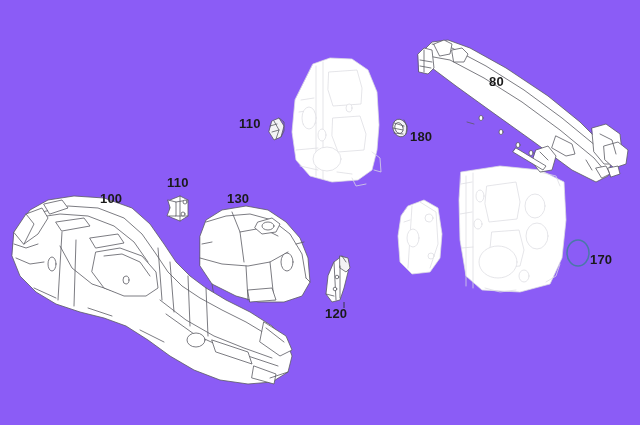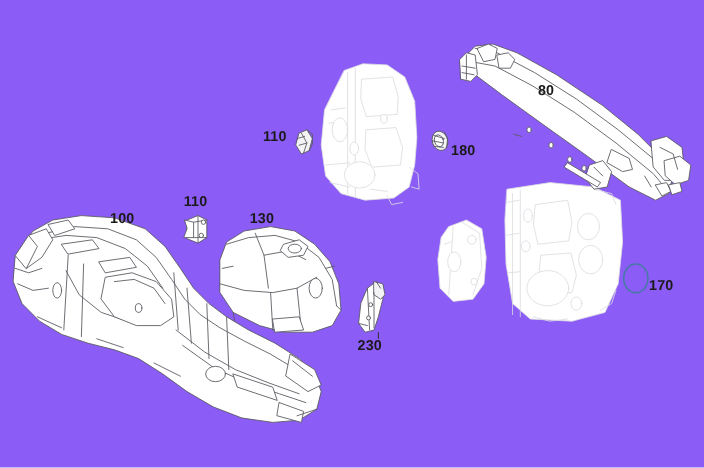--- a/index.html
+++ b/index.html
@@ -240,21 +240,21 @@
     </g>
 
   </svg>
 
   <div class="callout" style="left:489px; top:75px;">80</div>
 
   <div class="callout" style="left:100px; top:192px;">100</div>
 
   <div class="callout" style="left:167px; top:176px;">110</div>
 
-  <div class="callout" style="left:325px; top:307px;">230</div>
+  <div class="callout" style="left:325px; top:307px;">120</div>
 
   <div class="callout" style="left:227px; top:192px;">130</div>
 
   <div class="callout" style="left:410px; top:130px;">180</div>
 
   <div class="callout" style="left:239px; top:117px;">110</div>
 
   <div class="callout" style="left:590px; top:253px;text-align:right;">170</div>
 
 </div>

